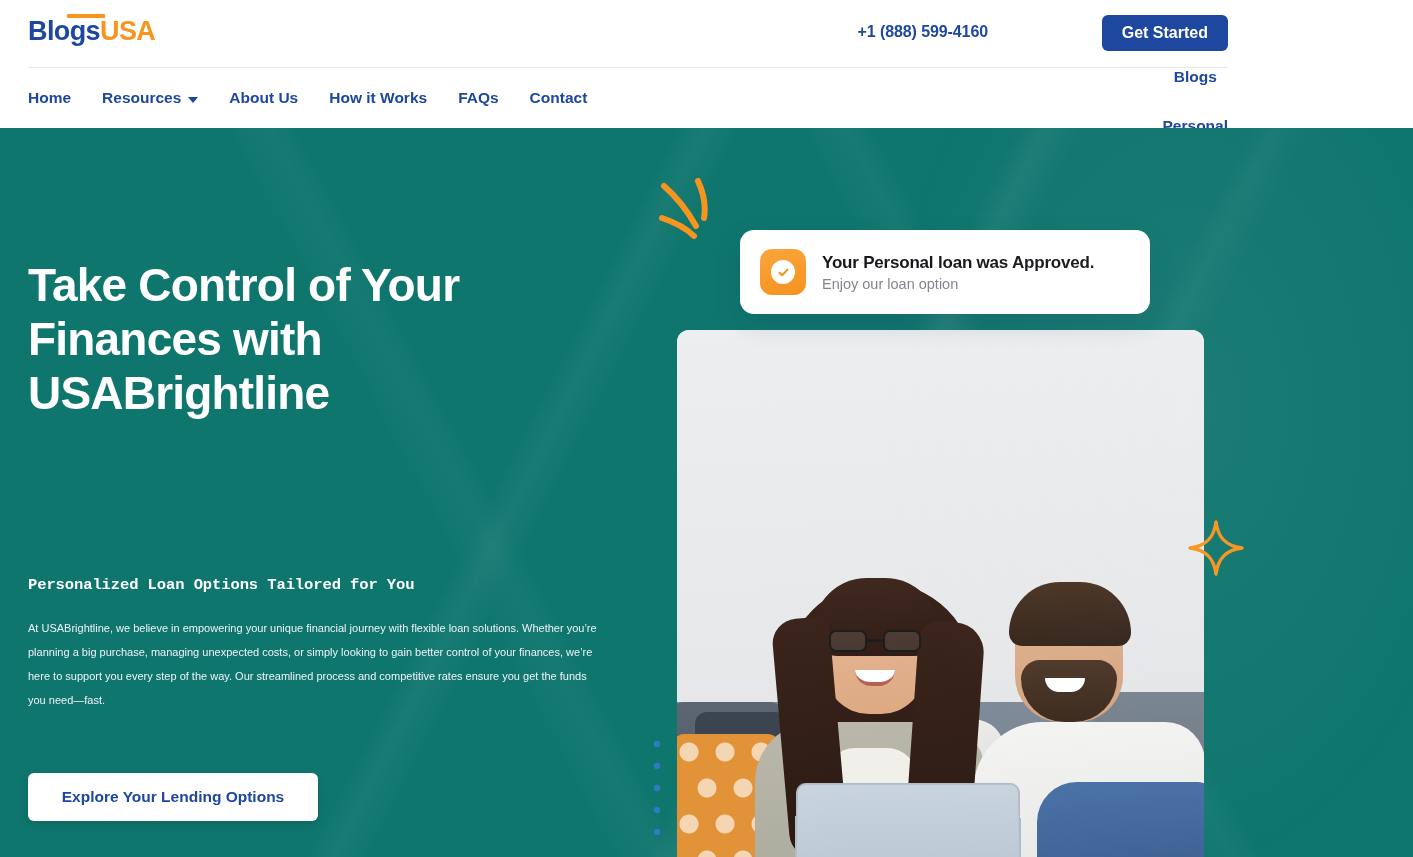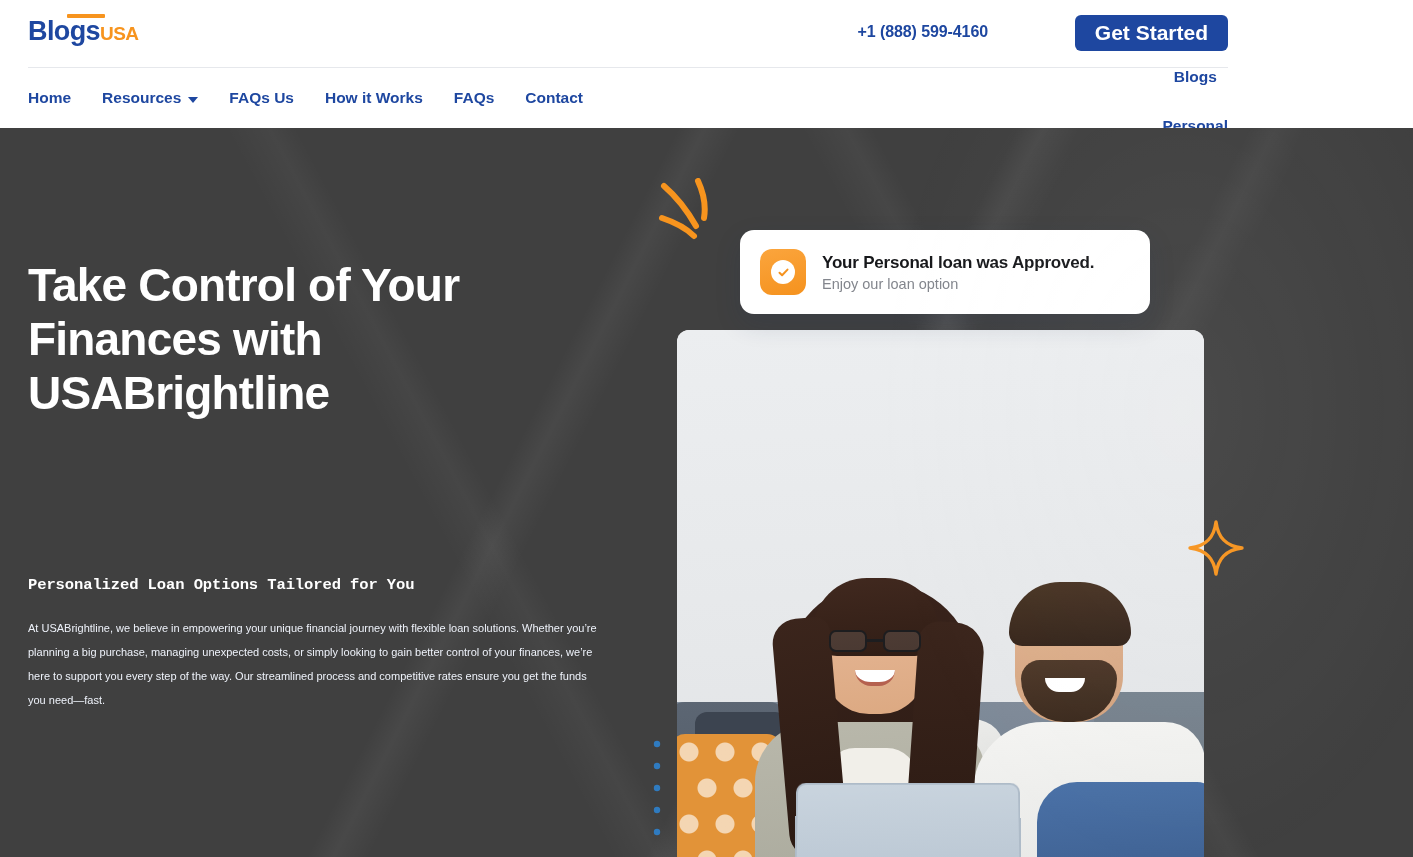--- a/index.html
+++ b/index.html
@@ -43,21 +43,21 @@
     white-space: nowrap;
   }
   .logo-bright {
     position: relative;
     font-size: 27px;
     font-weight: bold;
     color: #1e47a0;
     letter-spacing: -0.6px;
   }
   .logo-usa {
-    font-size: 19px;
+    font-size: 27px;
     font-weight: bold;
     color: #f7941e;
     letter-spacing: -0.6px;
   }
   .logo-bar {
     position: absolute;
     left: 39px; top: -4px;
     width: 38px; height: 4px;
     background: #f7941e;
     border-radius: 1px;
@@ -72,21 +72,21 @@
     letter-spacing: -0.1px;
     white-space: nowrap;
   }
   .btn-started {
     position: absolute;
     right: 0px; top: 15px;
     height: 36px;
     padding: 0 20px;
     background: #1e47a0;
     color: #ffffff;
-    font-size: 21px;
+    font-size: 16px;
     font-weight: bold;
     border: none;
     border-radius: 6px;
     cursor: pointer;
     line-height: 36px;
     white-space: nowrap;
     font-family: "Liberation Sans", sans-serif;
   }
 
   .nav-divider {
@@ -118,21 +118,21 @@
     border-right: 5px solid transparent;
     border-top: 6px solid #1e47a0;
     margin-top: 3px;
   }
 
   
   .hero {
     position: absolute;
     left: 0; top: 128px;
     width: 1413px; height: 729px;
-    background: #404040;
+    background: #0f766e;
     overflow: hidden;
   }
   
   .hero::before {
     content: "";
     position: absolute; inset: 0;
     background:
       linear-gradient(117deg, rgba(255,255,255,0.00) 38%, rgba(255,255,255,0.045) 39.5%, rgba(255,255,255,0.00) 41.5%),
       linear-gradient(117deg, rgba(255,255,255,0.00) 57%, rgba(255,255,255,0.05) 58.5%, rgba(255,255,255,0.00) 60.8%),
       linear-gradient(117deg, rgba(255,255,255,0.00) 70%, rgba(255,255,255,0.035) 71.5%, rgba(255,255,255,0.00) 73.5%),
@@ -437,21 +437,21 @@
       <nav class="navbar">
         <div class="nav-left">
           <div class="nav-item">
             <span>Home</span>
           </div>
           <div class="nav-item">
             <span>Resources</span>
             <span class="chev"></span>
           </div>
           <div class="nav-item">
-            <span>FAQs Us</span>
+            <span>About Us</span>
           </div>
           <div class="nav-item">
             <span>How it Works</span>
           </div>
           <div class="nav-item">
             <span>FAQs</span>
           </div>
           <div class="nav-item">
             <span>Contact</span>
           </div>
@@ -470,20 +470,21 @@
     </div>
   </header>
 
   <section class="hero">
     <div class="hero-inner">
 
       <div class="hero-copy">
         <h1 class="hero-title">Take Control of Your Finances with USABrightline</h1>
         <p class="hero-sub">Personalized Loan Options Tailored for You</p>
         <p class="hero-body">At USABrightline, we believe in empowering your unique financial journey with flexible loan solutions. Whether you’re planning a big purchase, managing unexpected costs, or simply looking to gain better control of your finances, we’re here to support you every step of the way. Our streamlined process and competitive rates ensure you get the funds you need—fast.</p>
+        <button class="btn-explore">Explore Your Lending Options</button>
       </div>
 
       <div class="visual">
 
         <svg class="swoosh" viewBox="0 0 80 70">
           <path d="M14 8 C28 20, 38 34, 46 48" stroke="#f7941e" stroke-width="6" fill="none" stroke-linecap="round"></path>
           <path d="M48 3 C54 16, 56 28, 54 40" stroke="#f7941e" stroke-width="6" fill="none" stroke-linecap="round"></path>
           <path d="M12 40 C24 44, 36 50, 44 58" stroke="#f7941e" stroke-width="6" fill="none" stroke-linecap="round"></path>
         </svg>
 

